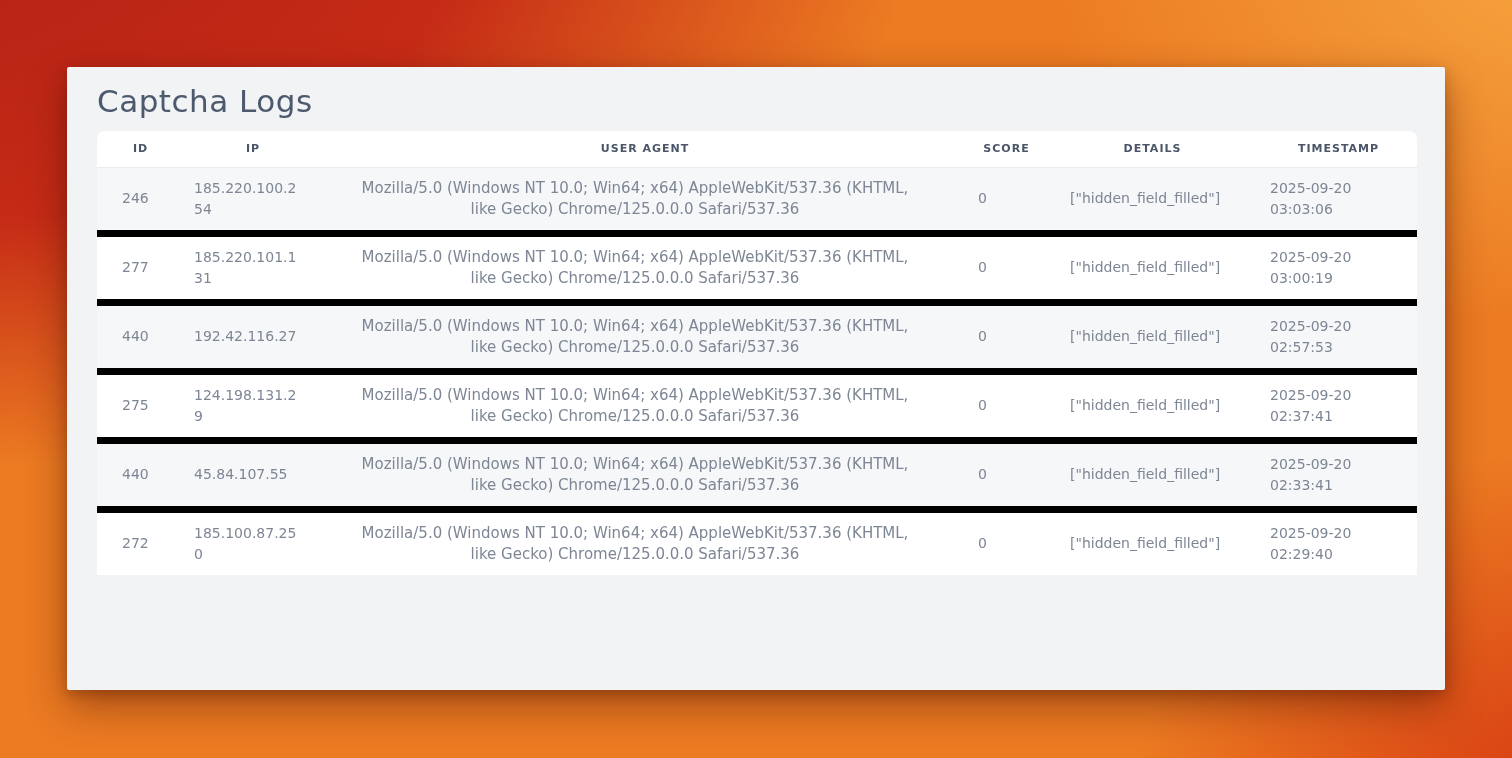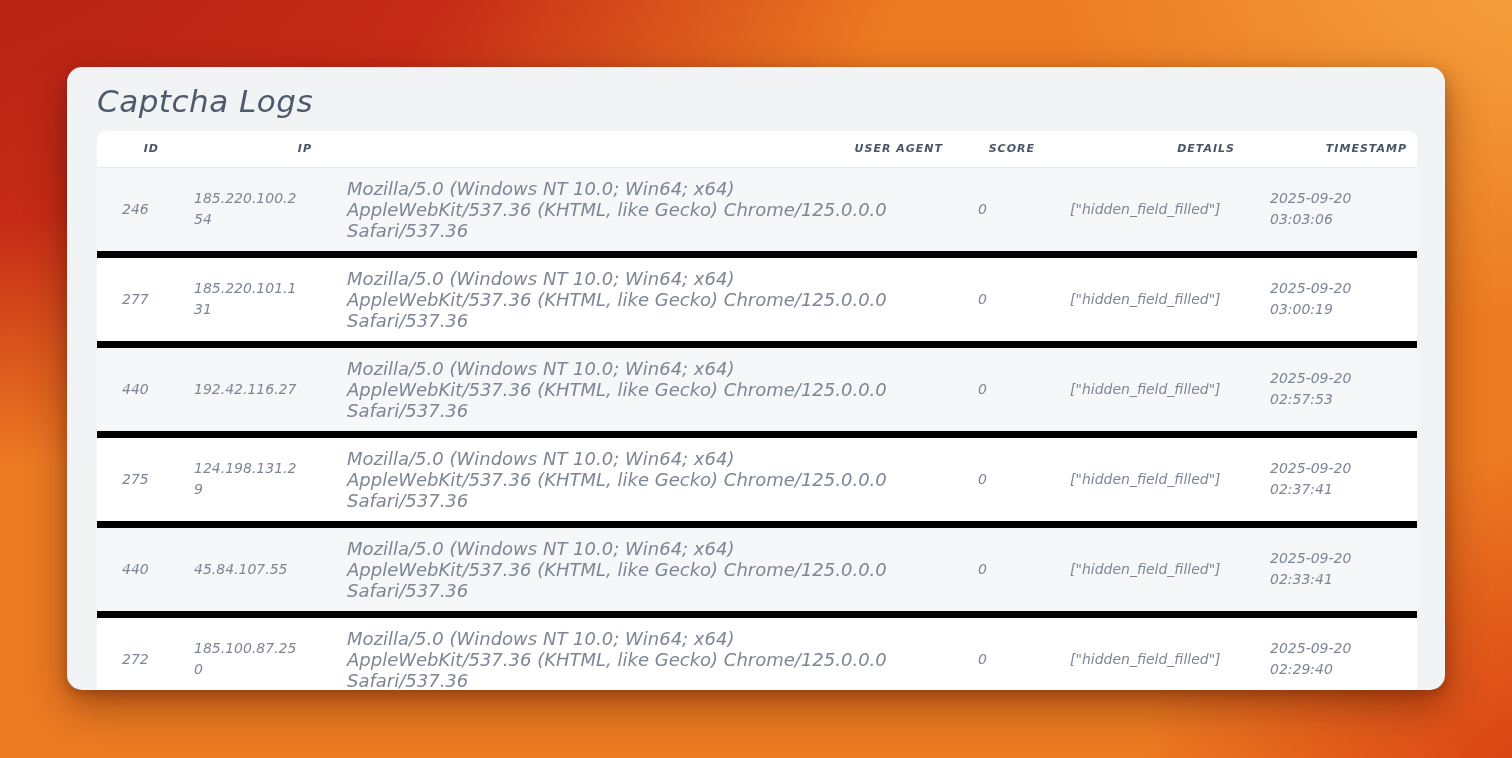--- a/index.html
+++ b/index.html
@@ -20,24 +20,23 @@
       radial-gradient(760px 540px at 104% -7%, #f6a640 0%, rgba(246,166,64,0) 70%),
       radial-gradient(700px 560px at 106% 109%, #d43210 0%, rgba(212,50,16,0) 68%);
   }
 
   
   .card {
     position: absolute;
     left: 67px; top: 67px;
     width: 1378px; height: 623px;
     background: #f2f3f5;
-    border-radius: 15px;
+    border-radius: 2px;
     overflow: hidden;
     box-shadow: 0 16px 40px rgba(70,15,0,0.45), 0 4px 12px rgba(70,15,0,0.25);
-    font-style: italic;
   }
 
   .card-title {
     margin: 0;
     padding: 13px 30px 9px 30px;
     height: 64px;
     font-size: 31px;
     line-height: 42px;
     font-weight: 500;
     letter-spacing: 0.5px;
@@ -59,21 +58,21 @@
   col.col-id        { width: 72px;  }
   col.col-ip        { width: 153px; }
   col.col-user_agent{ width: 631px; }
   col.col-score     { width: 92px;  }
   col.col-details   { width: 200px; }
   col.col-timestamp { width: 172px; }
 
   thead th {
     height: 36px;
     padding: 6px 10px 6px 25px;
-    text-align: right;
+    text-align: center;
     vertical-align: middle;
     font-size: 11px;
     font-weight: bold;
     letter-spacing: 1px;
     color: #4a5568;
     border-bottom: 1px solid #e9ebee;
     white-space: nowrap;
   }
 
   tbody tr { border-top: 7px solid #000000; }
@@ -82,21 +81,21 @@
 
   tbody td {
     height: 66px;
     padding: 10px 18px 10px 25px;
     vertical-align: middle;
     font-size: 14px;
     line-height: 21px;
     color: #7d8694;
     word-wrap: break-word;
   }
-  td.col-user_agent { font-size: 18px; padding-right: 30px; }
+  td.col-user_agent { font-size: 15px; padding-right: 30px; text-align: center; }
   td.col-timestamp  { padding-right: 10px; }
 </style>
 </head>
 <body>
 
 <div class="bg">
   <div class="card">
     <h1 class="card-title">Captcha Logs</h1>
 
     <div class="table-wrap">

